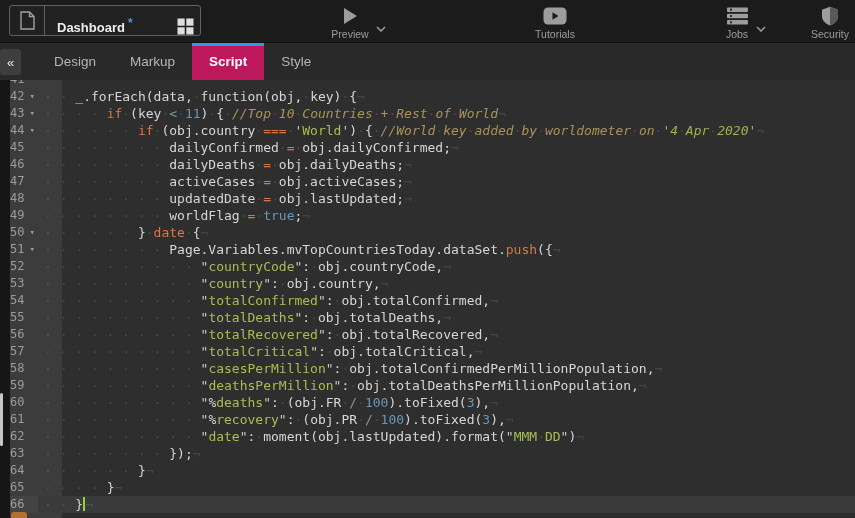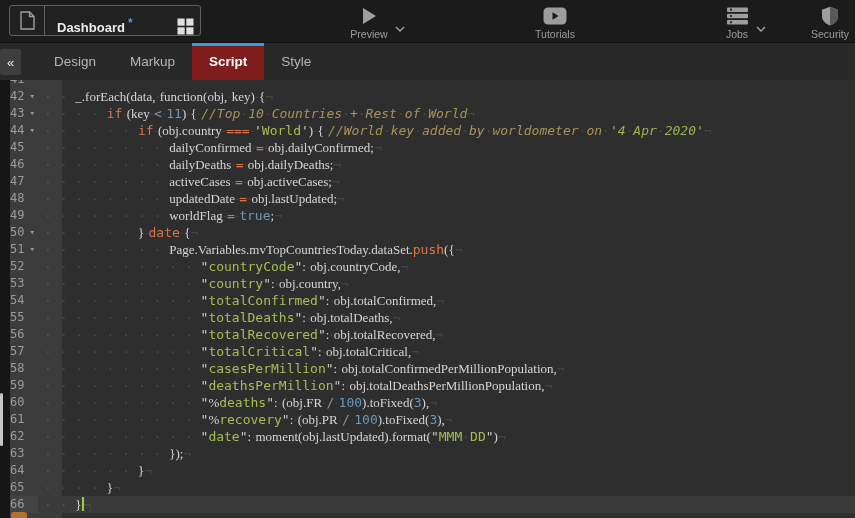--- a/index.html
+++ b/index.html
@@ -24,21 +24,21 @@
   .dirty { color:#4a9ae0; font-size:12px; vertical-align:super; margin-left:3px; font-weight:700; }
   .grid-icon-box { width:30px; display:flex; align-items:center; justify-content:center; cursor:pointer; }
 
   .action {
     position:absolute; top:5px; display:flex; flex-direction:column; align-items:center;
     cursor:pointer;
   }
   .action .ic { height:21px; display:flex; align-items:center; justify-content:center; }
   .action .lbl { margin-top:2px; font-size:10.5px; color:#9d9d9d; white-space:nowrap; }
   .chev { position:absolute; top:13px; }
-  .a-preview { left:341px; width:56px; }
+  .a-preview { left:322px; width:56px; }
   .a-preview .chev { right:-8px; }
   .a-deploy { left:407px; width:56px; }
   .a-deploy .chev { right:-8px; }
   .a-tutorials { left:527px; width:56px; }
   .a-jobs { left:717px; width:40px; }
   .a-jobs .chev { right:-9px; }
   .a-artifacts { left:758px; width:52px; }
   .a-security { left:806px; width:48px; }
 
   
@@ -50,21 +50,21 @@
     position:absolute; left:0; top:6px; width:21px; height:26px; background:#3e3e3e;
     border-radius:3px; color:#e6e6e6; font-size:13px; display:flex; align-items:center;
     justify-content:center; cursor:pointer;
   }
   .tabs { display:flex; margin-left:37px; }
   .tab {
     padding:16px 17px; display:flex; align-items:center; font-size:13.5px; color:#b5b5b5;
     cursor:pointer;
   }
   .tab.active {
-    background:#7f1d1d; color:#ffffff; font-weight:700;
+    background:#be185d; color:#ffffff; font-weight:700;
     box-shadow: inset 0 3px 0 #2d9cea;
   }
 
   
   .editor { position:relative; height:438px; display:flex; }
   .left-strip { position:relative; width:10px; background:#161616; flex:none; }
   .strip-thumb { position:absolute; left:0; top:313px; width:3px; height:53px; background:#c6c6c6; border-radius:2px; }
   .code-area {
     position:relative; flex:1; overflow:hidden;
     background:linear-gradient(to right, #3c3c3c 0, #3c3c3c 52px, #2e2e2e 52px);
@@ -76,21 +76,21 @@
     font:12px/17px "DejaVu Sans Mono", monospace; color:#9b9b9b;
   }
   .fold { position:absolute; right:3px; top:0; font-size:9px; line-height:17px; color:#9a9a9a; cursor:pointer; }
   .code {
     flex:1; padding-left:6px; white-space:pre;
     font:13px/17px "DejaVu Sans Mono", monospace; color:#d6d6d6;
   }
   .line.active .code { background:#3a3a3a; }
   .line.active .ln { background:#434343; }
 
-  .t-p  { color:#d6d6d6;font-family:Liberation Serif, serif; }
+  .t-p  { color:#d6d6d6; }
   .t-k  { color:#d8764a; }
   .t-s  { color:#a6bf54; }
   .t-q  { color:#c9cdc2; }
   .t-n  { color:#6897bb; }
   .t-c  { color:#a9935a; font-style:italic; }
   .t-cs { color:#9cb551; font-style:italic; }
   .t-ob { color:#7f97a8; }
   .ind, .sp { color:rgba(255,255,255,0.13); font-style:normal; }
   .eol { color:rgba(255,255,255,0.11); }
   .cursor { display:inline-block; width:2px; height:14px; background:#8bd63a; vertical-align:-2px; }

